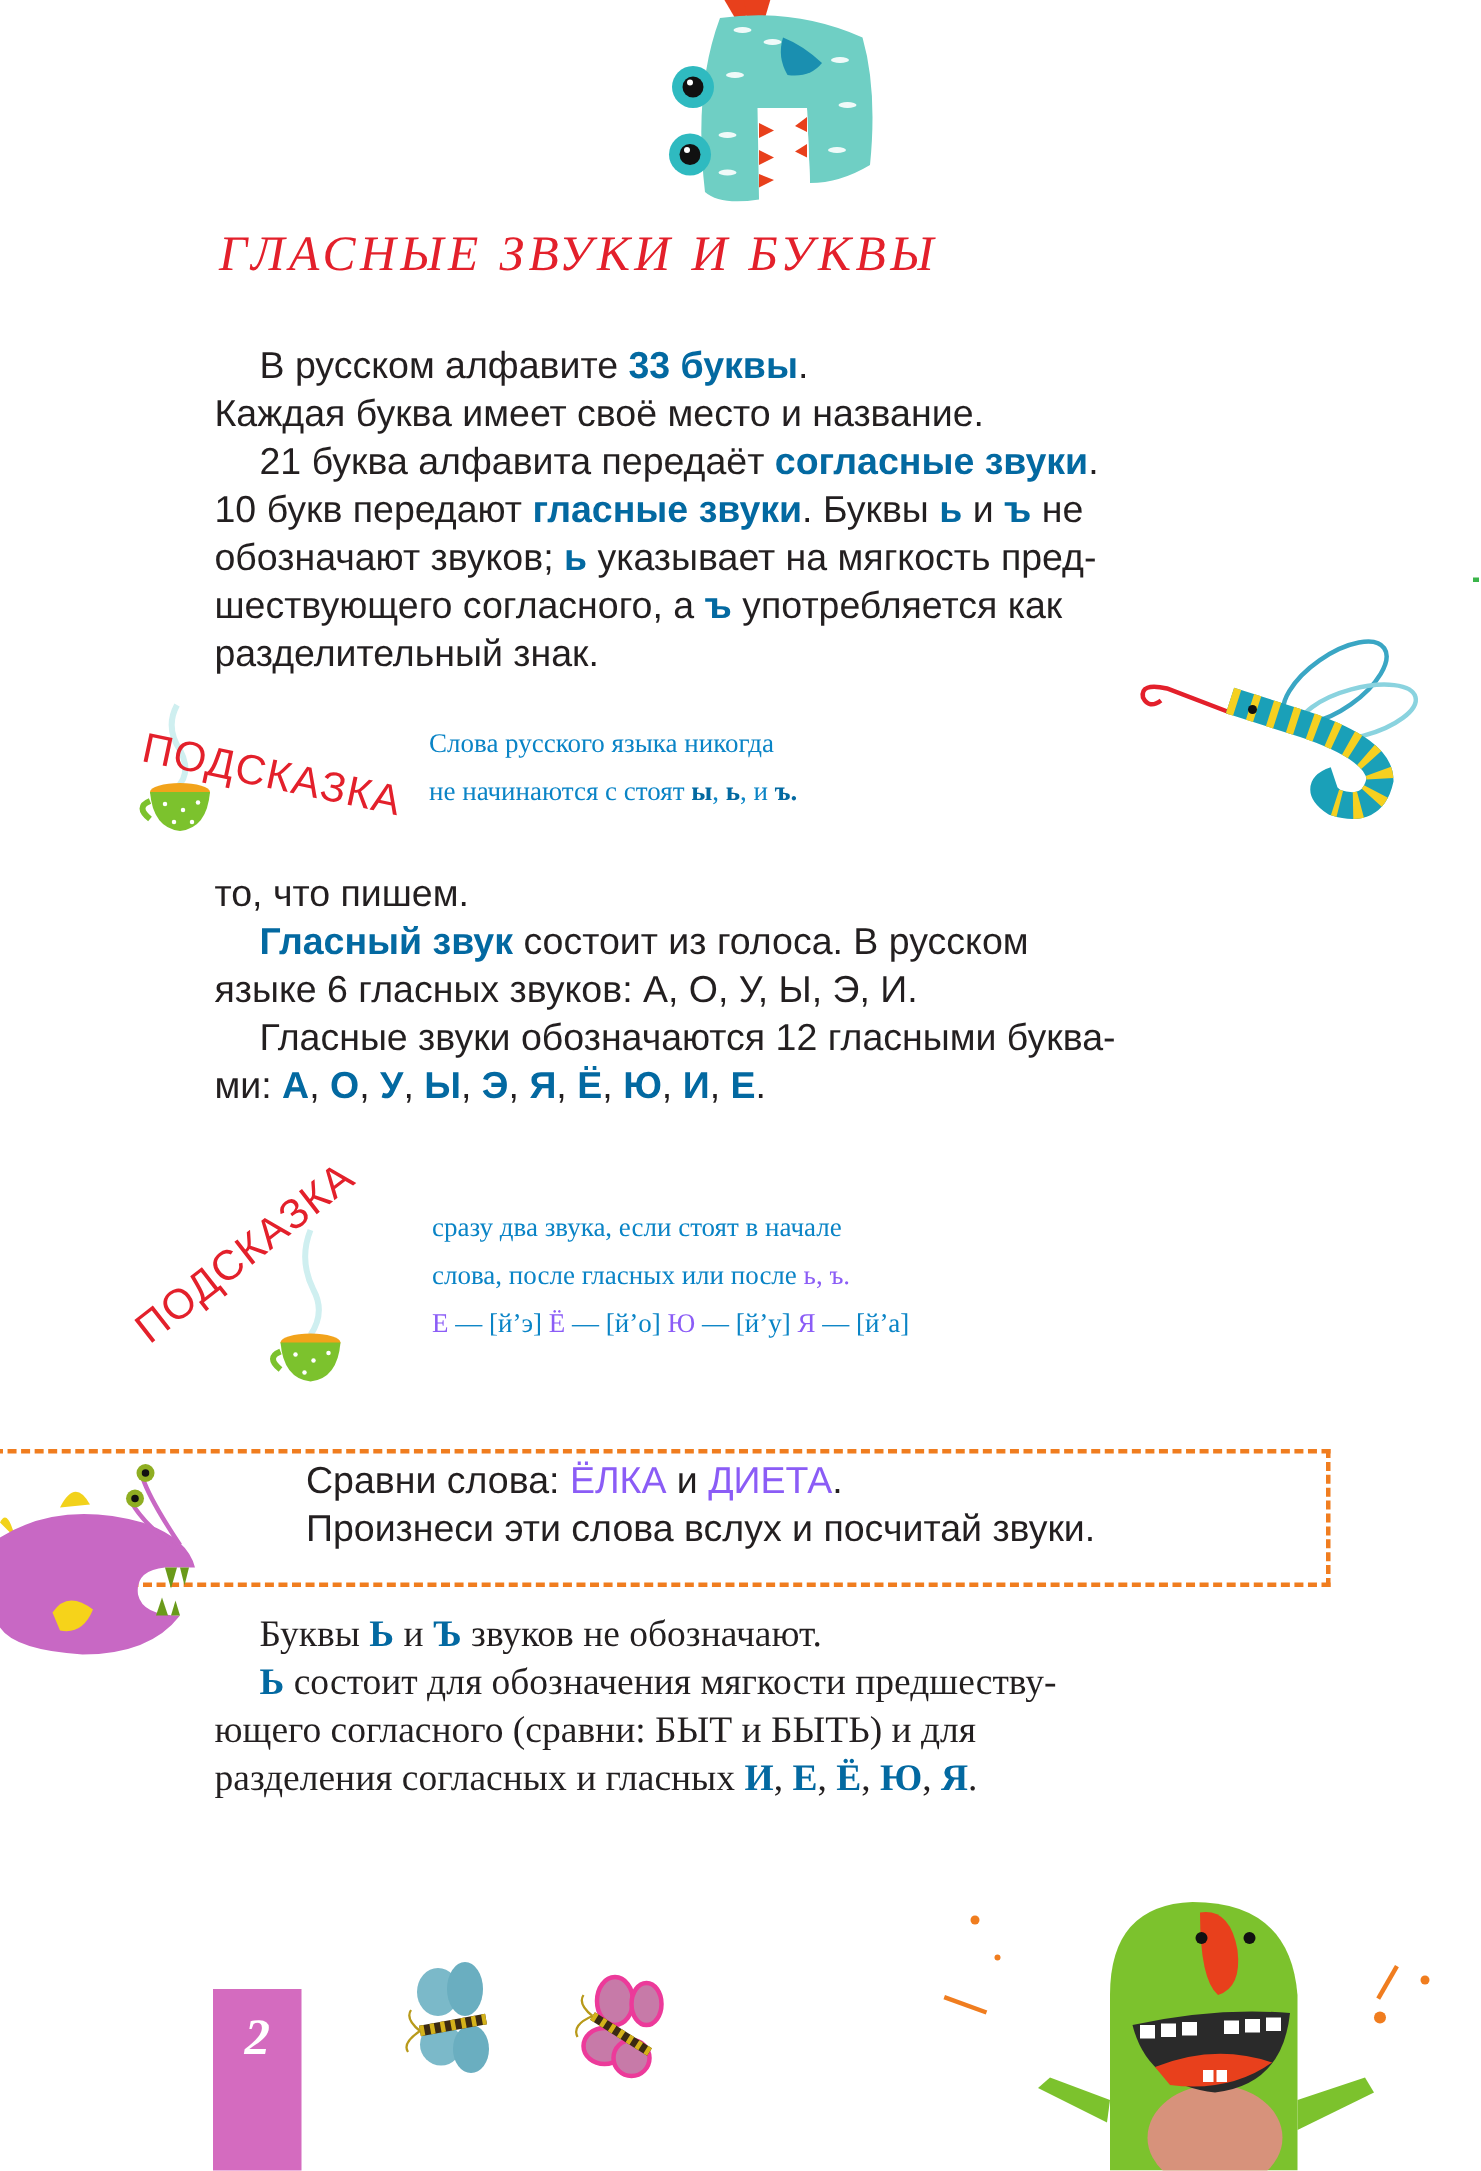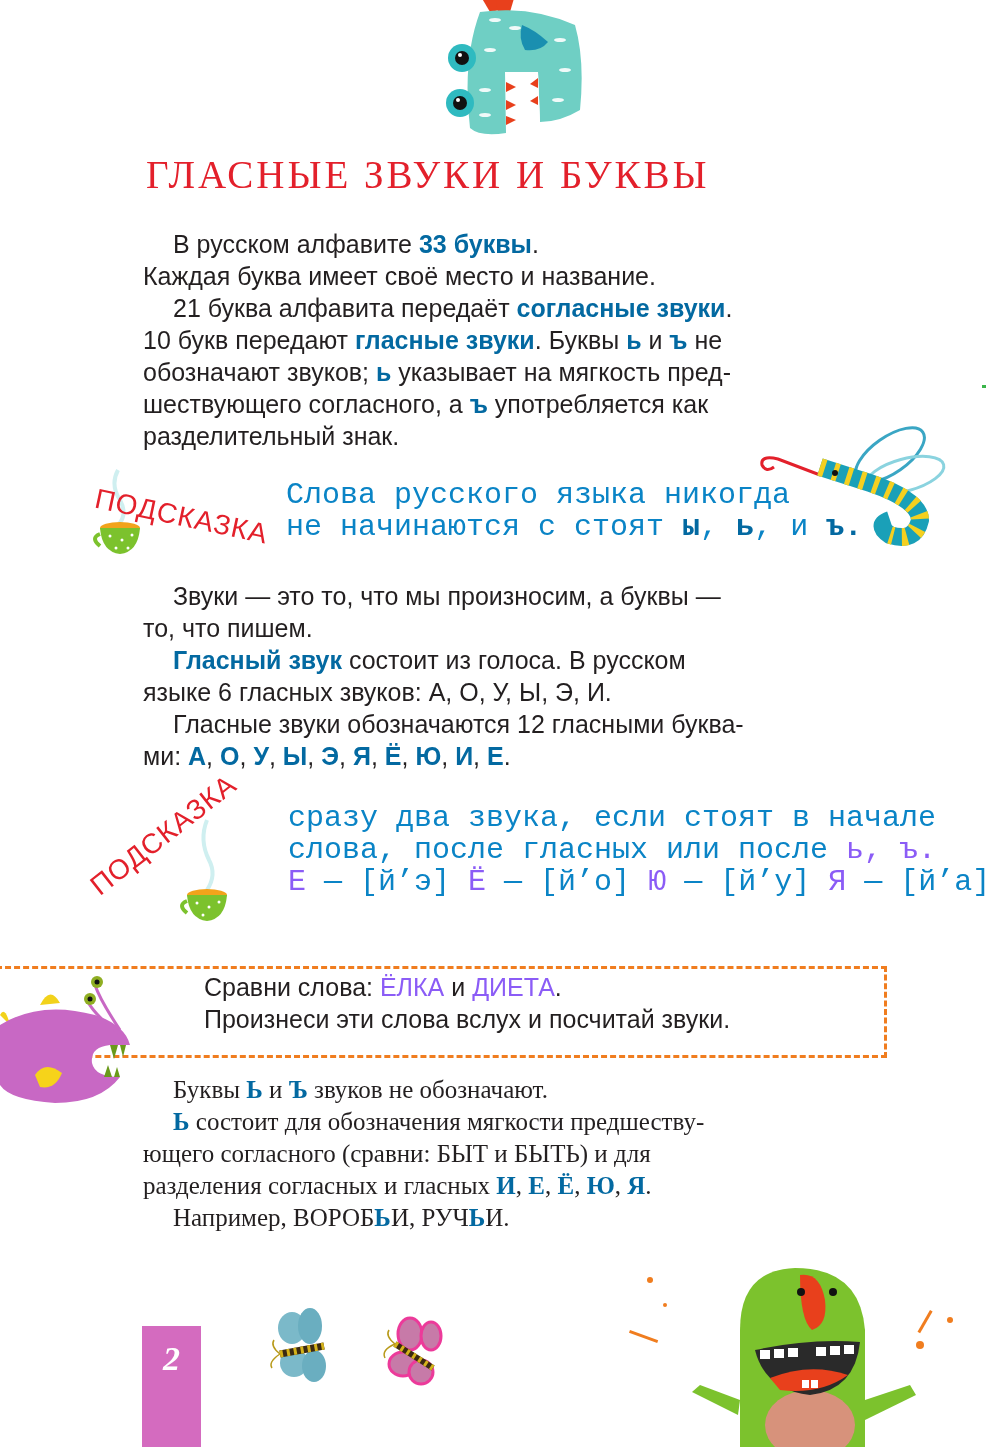--- a/index.html
+++ b/index.html
@@ -1,24 +1,24 @@
 <!DOCTYPE html>
 <html><head>
 <meta charset="utf-8">
 <style>
   html,body{margin:0;padding:0;background:#fff;}
   body{width:987px;height:1447px;position:relative;overflow:hidden;font-family:"Liberation Sans",sans-serif;color:#231f20;}
   .abs{position:absolute;}
-  .title{left:146px;top:152px;font-family:"Liberation Serif",serif;font-size:39px;letter-spacing:3px;color:#e3202b;white-space:nowrap;font-weight:normal;}
+  .title{left:146px;top:152px;font-family:"Liberation Serif",serif;font-size:33px;letter-spacing:3px;color:#e3202b;white-space:nowrap;font-weight:normal;font-style:italic;}
   .para{position:absolute;left:143px;width:742px;font-size:25px;line-height:32px;text-align:justify;}
   .line{display:block;white-space:nowrap;}
   .ind{padding-left:30px;}
   .red{color:#8b5cf6;margin-top:27px;}
   .rb{color:#0369a1;font-weight:bold;}
-  .hint-text{position:absolute;font-family:Liberation Mono, monospace;font-size:30px;line-height:32px;color:#0a84c6;white-space:nowrap;}
+  .hint-text{position:absolute;font-family:Liberation Serif, serif;font-size:18px;line-height:32px;color:#0a84c6;white-space:nowrap;}
   .hint-label{position:absolute;font-family:"Liberation Sans",sans-serif;font-size:28px;color:#e3202b;letter-spacing:1px;white-space:nowrap;transform-origin:left bottom;}
   .dashed{position:absolute;left:-4px;top:966px;width:888px;height:86px;border:3px dashed #f07d1f;border-left:none;}
   .pagenum{position:absolute;left:142px;top:1326px;width:59px;height:121px;background:#d46bbf;}
   .pagenum span{position:absolute;left:0;width:59px;top:14px;text-align:center;color:#fff;font-family:"Liberation Serif",serif;font-style:italic;font-weight:bold;font-size:34px;}
 </style>
 </head>
 <body>
 
 <svg class="abs" style="left:440px;top:0;" width="150" height="140" viewBox="0 0 150 140">
   <path d="M40 -5 L55 -5 L60 10 L50 12 Z" fill="#e8401c"></path>
@@ -87,21 +87,20 @@
 <svg class="abs" style="left:750px;top:425px;" width="200" height="130" viewBox="0 0 200 130">
   <path d="M70 50 L28 34 Q10 30 12 40 Q16 48 24 42" stroke="#e3202b" stroke-width="3" fill="none"></path>
   <ellipse cx="140" cy="30" rx="40" ry="18" transform="rotate(-35 140 30)" fill="none" stroke="#3aa6c4" stroke-width="3"></ellipse>
   <ellipse cx="155" cy="50" rx="40" ry="16" transform="rotate(-15 155 50)" fill="none" stroke="#8ad3df" stroke-width="3"></ellipse>
   <path d="M70 42 L120 58 Q170 75 170 95 Q165 118 140 110 Q125 100 140 95" stroke="#1aa0b8" stroke-width="18" fill="none"></path>
   <path d="M70 42 L120 58 Q170 75 170 95 Q165 118 140 110" stroke="#f5d020" stroke-width="18" stroke-dasharray="5 9" fill="none"></path>
   <circle cx="85" cy="48" r="3" fill="#111"></circle>
 </svg>
 
 <div class="para" style="top:580px;">
-  <span class="line ind">Звуки — это то, что мы произносим, а буквы —</span>
   <span class="line">то, что пишем.</span>
   <span class="line ind"><span class="rb">Гласный звук</span><span> состоит из голоса. В русском</span></span>
   <span class="line">языке 6 гласных звуков: А, О, У, Ы, Э, И.</span>
   <span class="line ind">Гласные звуки обозначаются 12 гласными буква-</span>
   <span class="line"><span>ми: </span><span class="rb">А</span>, <span class="rb">О</span>, <span class="rb">У</span>, <span class="rb">Ы</span>, <span class="rb">Э</span>, <span class="rb">Я</span>, <span class="rb">Ё</span>, <span class="rb">Ю</span>, <span class="rb">И</span>, <span class="rb">Е</span>.</span>
 </div>
 
 <svg class="abs" style="left:175px;top:815px;" width="60" height="110" viewBox="0 0 60 110">
   <path d="M32 5 Q24 25 34 45 Q42 60 32 75" stroke="#cfeff0" stroke-width="4" fill="none"></path>
   <ellipse cx="32" cy="80" rx="20" ry="6" fill="#f2a31b"></ellipse>
@@ -144,21 +143,20 @@
       <path d="M104 102 L108 90 L112 102Z"></path>
       <path d="M114 102 L117 92 L120 102Z"></path>
     </g>
 </svg>
 
 <div class="para" style="top:1074px;font-family:Liberation Serif, serif;">
   <span class="line ind"><span>Буквы </span><span class="rb">Ь</span><span> и </span><span class="rb">Ъ</span><span> звуков не обозначают.</span></span>
   <span class="line ind"><span class="rb">Ь</span><span> состоит для обозначения мягкости предшеству-</span></span>
   <span class="line">ющего согласного (сравни: БЫТ и БЫТЬ) и для</span>
   <span class="line"><span>разделения согласных и гласных </span><span class="rb">И</span>, <span class="rb">Е</span>, <span class="rb">Ё</span>, <span class="rb">Ю</span>, <span class="rb">Я</span>.</span>
-  <span class="line ind"><span>Например, ВОРОБ</span><span class="rb">Ь</span><span>И, РУЧ</span><span class="rb">Ь</span><span>И.</span></span>
 </div>
 
 <div class="pagenum">
     <span>2</span>
   </div>
 
 <svg class="abs" style="left:262px;top:1308px;" width="72" height="80" viewBox="0 0 72 80">
   <ellipse cx="30" cy="20" rx="14" ry="16" fill="#7bb9c9"></ellipse>
     <ellipse cx="48" cy="18" rx="12" ry="18" fill="#6aaec0"></ellipse>
   <ellipse cx="32" cy="55" rx="14" ry="14" fill="#7bb9c9"></ellipse>

